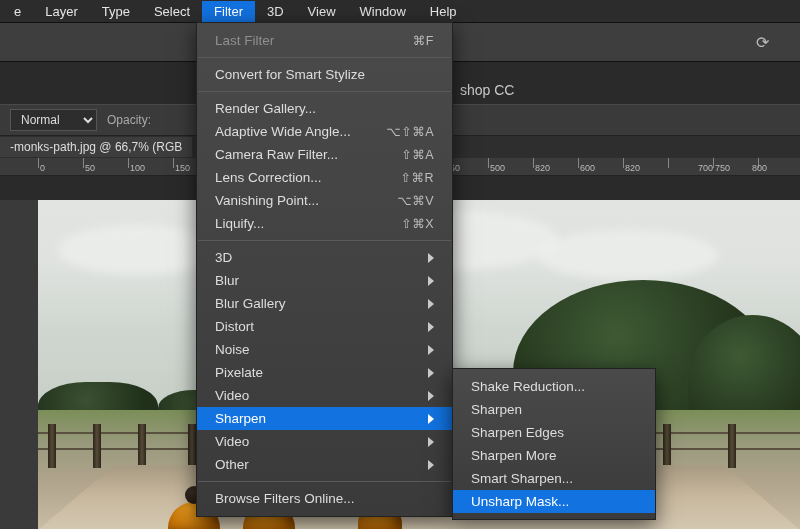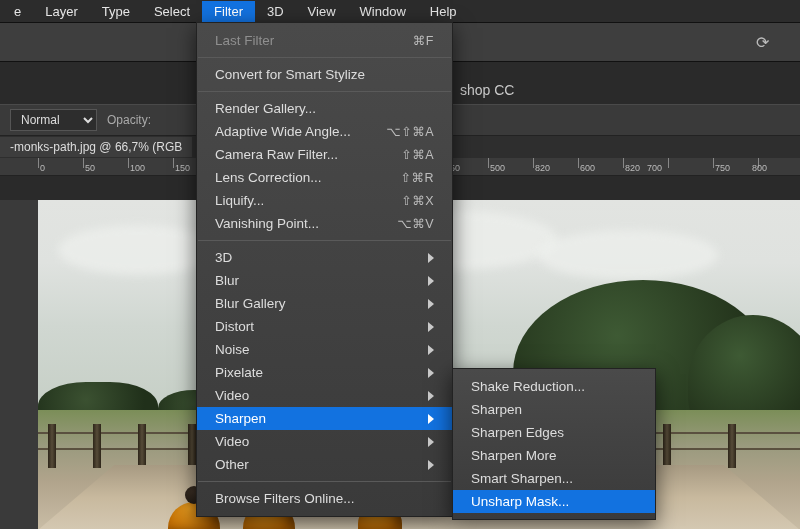--- a/index.html
+++ b/index.html
@@ -277,21 +277,21 @@
     <div class="tlabel" style="left: 445px;">450</div>
     <div class="tick" style="left: 488px;"></div>
     <div class="tlabel" style="left: 490px;">500</div>
     <div class="tick" style="left: 533px;"></div>
     <div class="tlabel" style="left: 535px;">820</div>
     <div class="tick" style="left: 578px;"></div>
     <div class="tlabel" style="left: 580px;">600</div>
     <div class="tick" style="left: 623px;"></div>
     <div class="tlabel" style="left: 625px;">820</div>
     <div class="tick" style="left: 668px;"></div>
-    <div class="tlabel" style="left: 647px;">700</div>
+    <div class="tlabel" style="left: 698px;">700</div>
     <div class="tick" style="left: 713px;"></div>
     <div class="tlabel" style="left: 715px;">750</div>
     <div class="tick" style="left: 758px;"></div>
     <div class="tlabel" style="left: 752px;">800</div>
   </div>
 
 <div class="canvas">
   <div class="margin-left"></div>
   <div class="photo">
     <div class="sky">
@@ -351,26 +351,26 @@
       </div>
       <div class="row">
         <span>Camera Raw Filter...</span>
         <span class="shortcut">⇧⌘A</span>
       </div>
       <div class="row">
         <span>Lens Correction...</span>
         <span class="shortcut">⇧⌘R</span>
       </div>
       <div class="row">
+        <span>Vanishing Point...</span>
+        <span class="shortcut">⌥⌘V</span>
+      </div>
+      <div class="row">
         <span>Liquify...</span>
         <span class="shortcut">⇧⌘X</span>
-      </div>
-      <div class="row">
-        <span>Vanishing Point...</span>
-        <span class="shortcut">⌥⌘V</span>
       </div>
     </div>
   <div class="sep"></div>
   <div id="group-b">
       <div class="row">
         <span>3D</span>
         <span class="arrow"></span>
       </div>
       <div class="row">
         <span>Blur</span>

